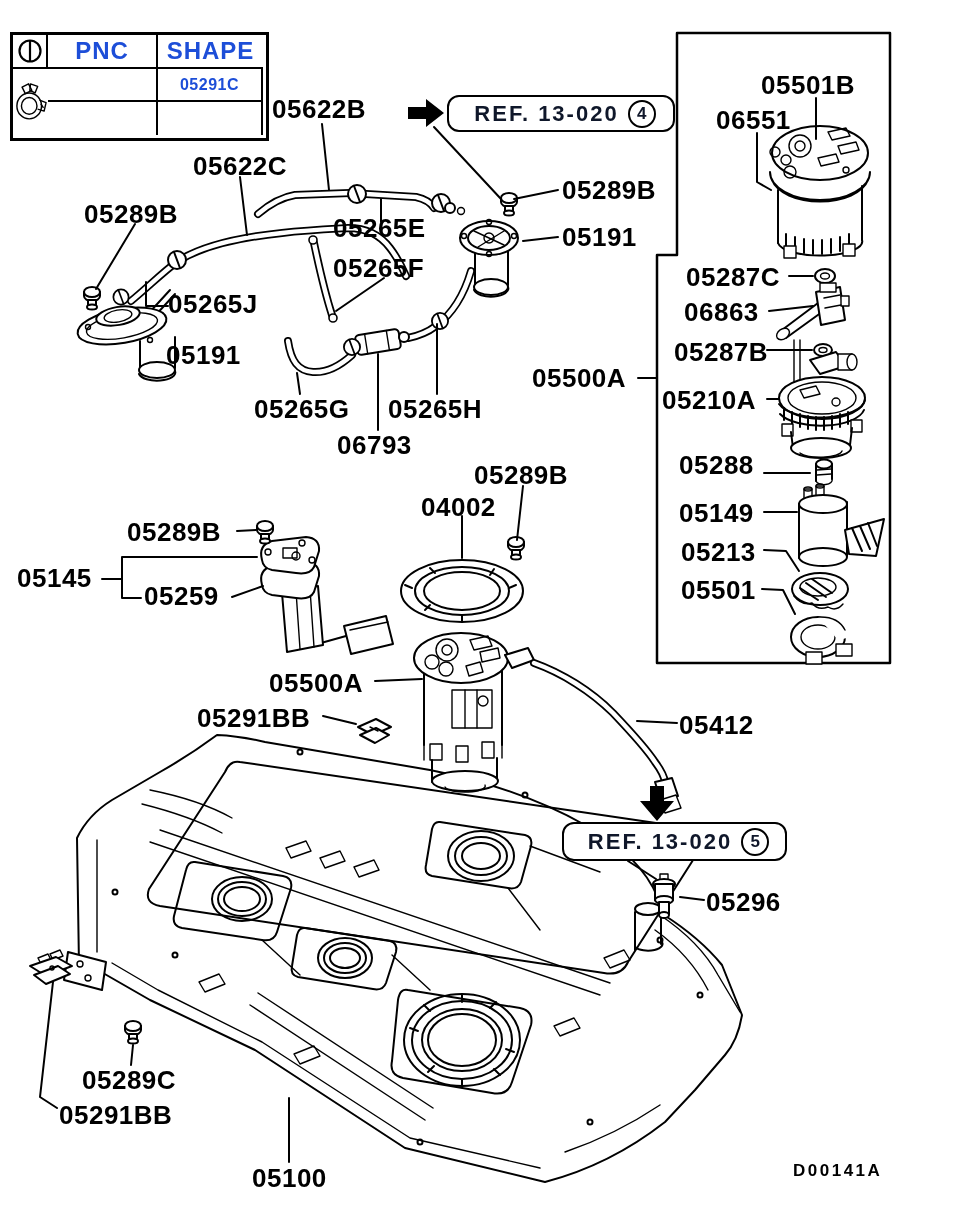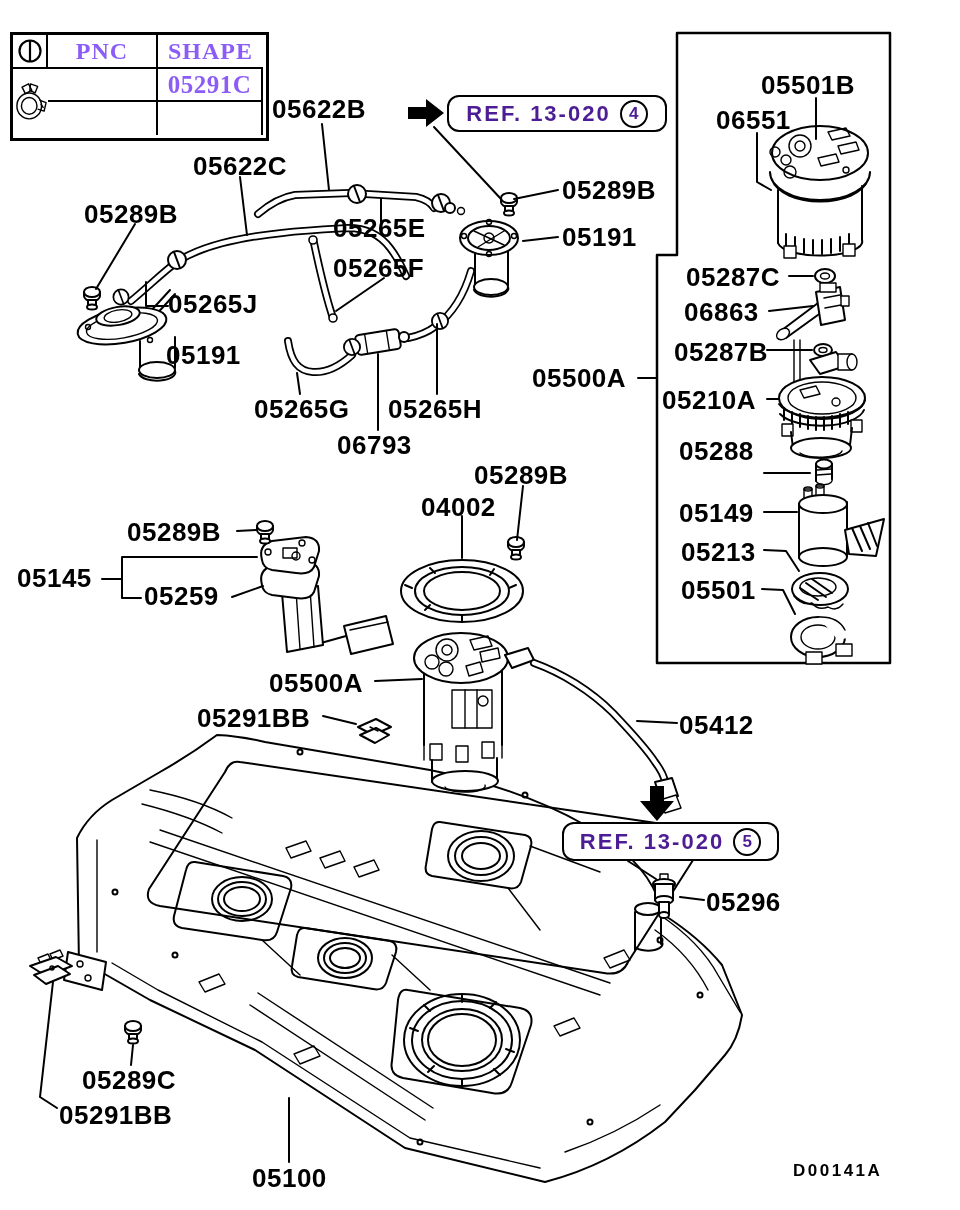--- a/index.html
+++ b/index.html
@@ -11,32 +11,32 @@
   #art .blk{fill:#000;stroke:none;}
   #art .thin{stroke-width:1.4;}
   #art .ld{stroke-width:1.7;}
   #art .hO{stroke-width:8;}
   #art .hI{stroke:#fff;stroke-width:4.5;}
   .lbl{position:absolute;font-weight:bold;font-size:26px;line-height:1.05;color:#000;
        letter-spacing:.5px;white-space:nowrap;}
   .code{position:absolute;font-weight:bold;font-size:17px;letter-spacing:2.5px;color:#000;}
   .refbox{position:absolute;display:flex;align-items:center;justify-content:center;gap:9px;
           border:2.5px solid #000;border-radius:12px;background:#fff;font-weight:bold;
-          font-size:22px;letter-spacing:2px;color:#4c1d95;}
+          font-size:22px;letter-spacing:2px;color:#0f172a;padding-left:8px;}
   .circ{display:flex;align-items:center;justify-content:center;width:24px;height:24px;
         border:2.2px solid #000;border-radius:50%;font-size:17px;letter-spacing:0;flex:0 0 auto;}
   #pnc-table{position:absolute;left:10px;top:32px;width:253px;height:103px;background:#fff;
              border:3px solid #000;display:grid;grid-template-columns:35px 110px 105px;
              grid-template-rows:34px 33px 33px;}
   #pnc-table .cell{border-right:2px solid #000;border-bottom:2px solid #000;display:flex;
-                   align-items:center;justify-content:center;font-weight:bold;color:#8b5cf6;font-family:Liberation Serif, serif;}
+                   align-items:center;justify-content:center;font-weight:bold;color:#1d4ed8;}
   #pnc-table .last-col{border-right:none;}
   #pnc-table .last-row{border-bottom:none;}
   #pnc-table .hdr{font-size:24px;letter-spacing:1px;}
-  #pnc-table .val{font-size:25px;letter-spacing:.5px;}
+  #pnc-table .val{font-size:16px;letter-spacing:.5px;}
   #pnc-table .shape-cell{grid-row:2/4;}
 </style>
 </head>
 <body>
 
 <div id="stage">
 
 <svg id="art" width="960" height="1210" viewBox="0 0 960 1210">
   <defs>
     <g id="bolt">
@@ -488,19 +488,19 @@
   <div class="lbl" style="left:82px;top:1067px">05289C</div>
   <div class="lbl" style="left:59px;top:1102px">05291BB</div>
   <div class="lbl" style="left:252px;top:1165px">05100</div>
   <div class="lbl" style="left:761px;top:72px">05501B</div>
   <div class="lbl" style="left:716px;top:107px">06551</div>
   <div class="lbl" style="left:686px;top:264px">05287C</div>
   <div class="lbl" style="left:684px;top:299px">06863</div>
   <div class="lbl" style="left:674px;top:339px">05287B</div>
   <div class="lbl" style="left:532px;top:365px">05500A</div>
   <div class="lbl" style="left:662px;top:387px">05210A</div>
-  <div class="lbl" style="left:679px;top:438px">05288</div>
+  <div class="lbl" style="left:679px;top:452px">05288</div>
   <div class="lbl" style="left:679px;top:500px">05149</div>
   <div class="lbl" style="left:681px;top:539px">05213</div>
   <div class="lbl" style="left:681px;top:577px">05501</div>
 
   <div class="code" style="left:793px;top:1161px">D00141A</div>
 </div>
 
 </body></html>

